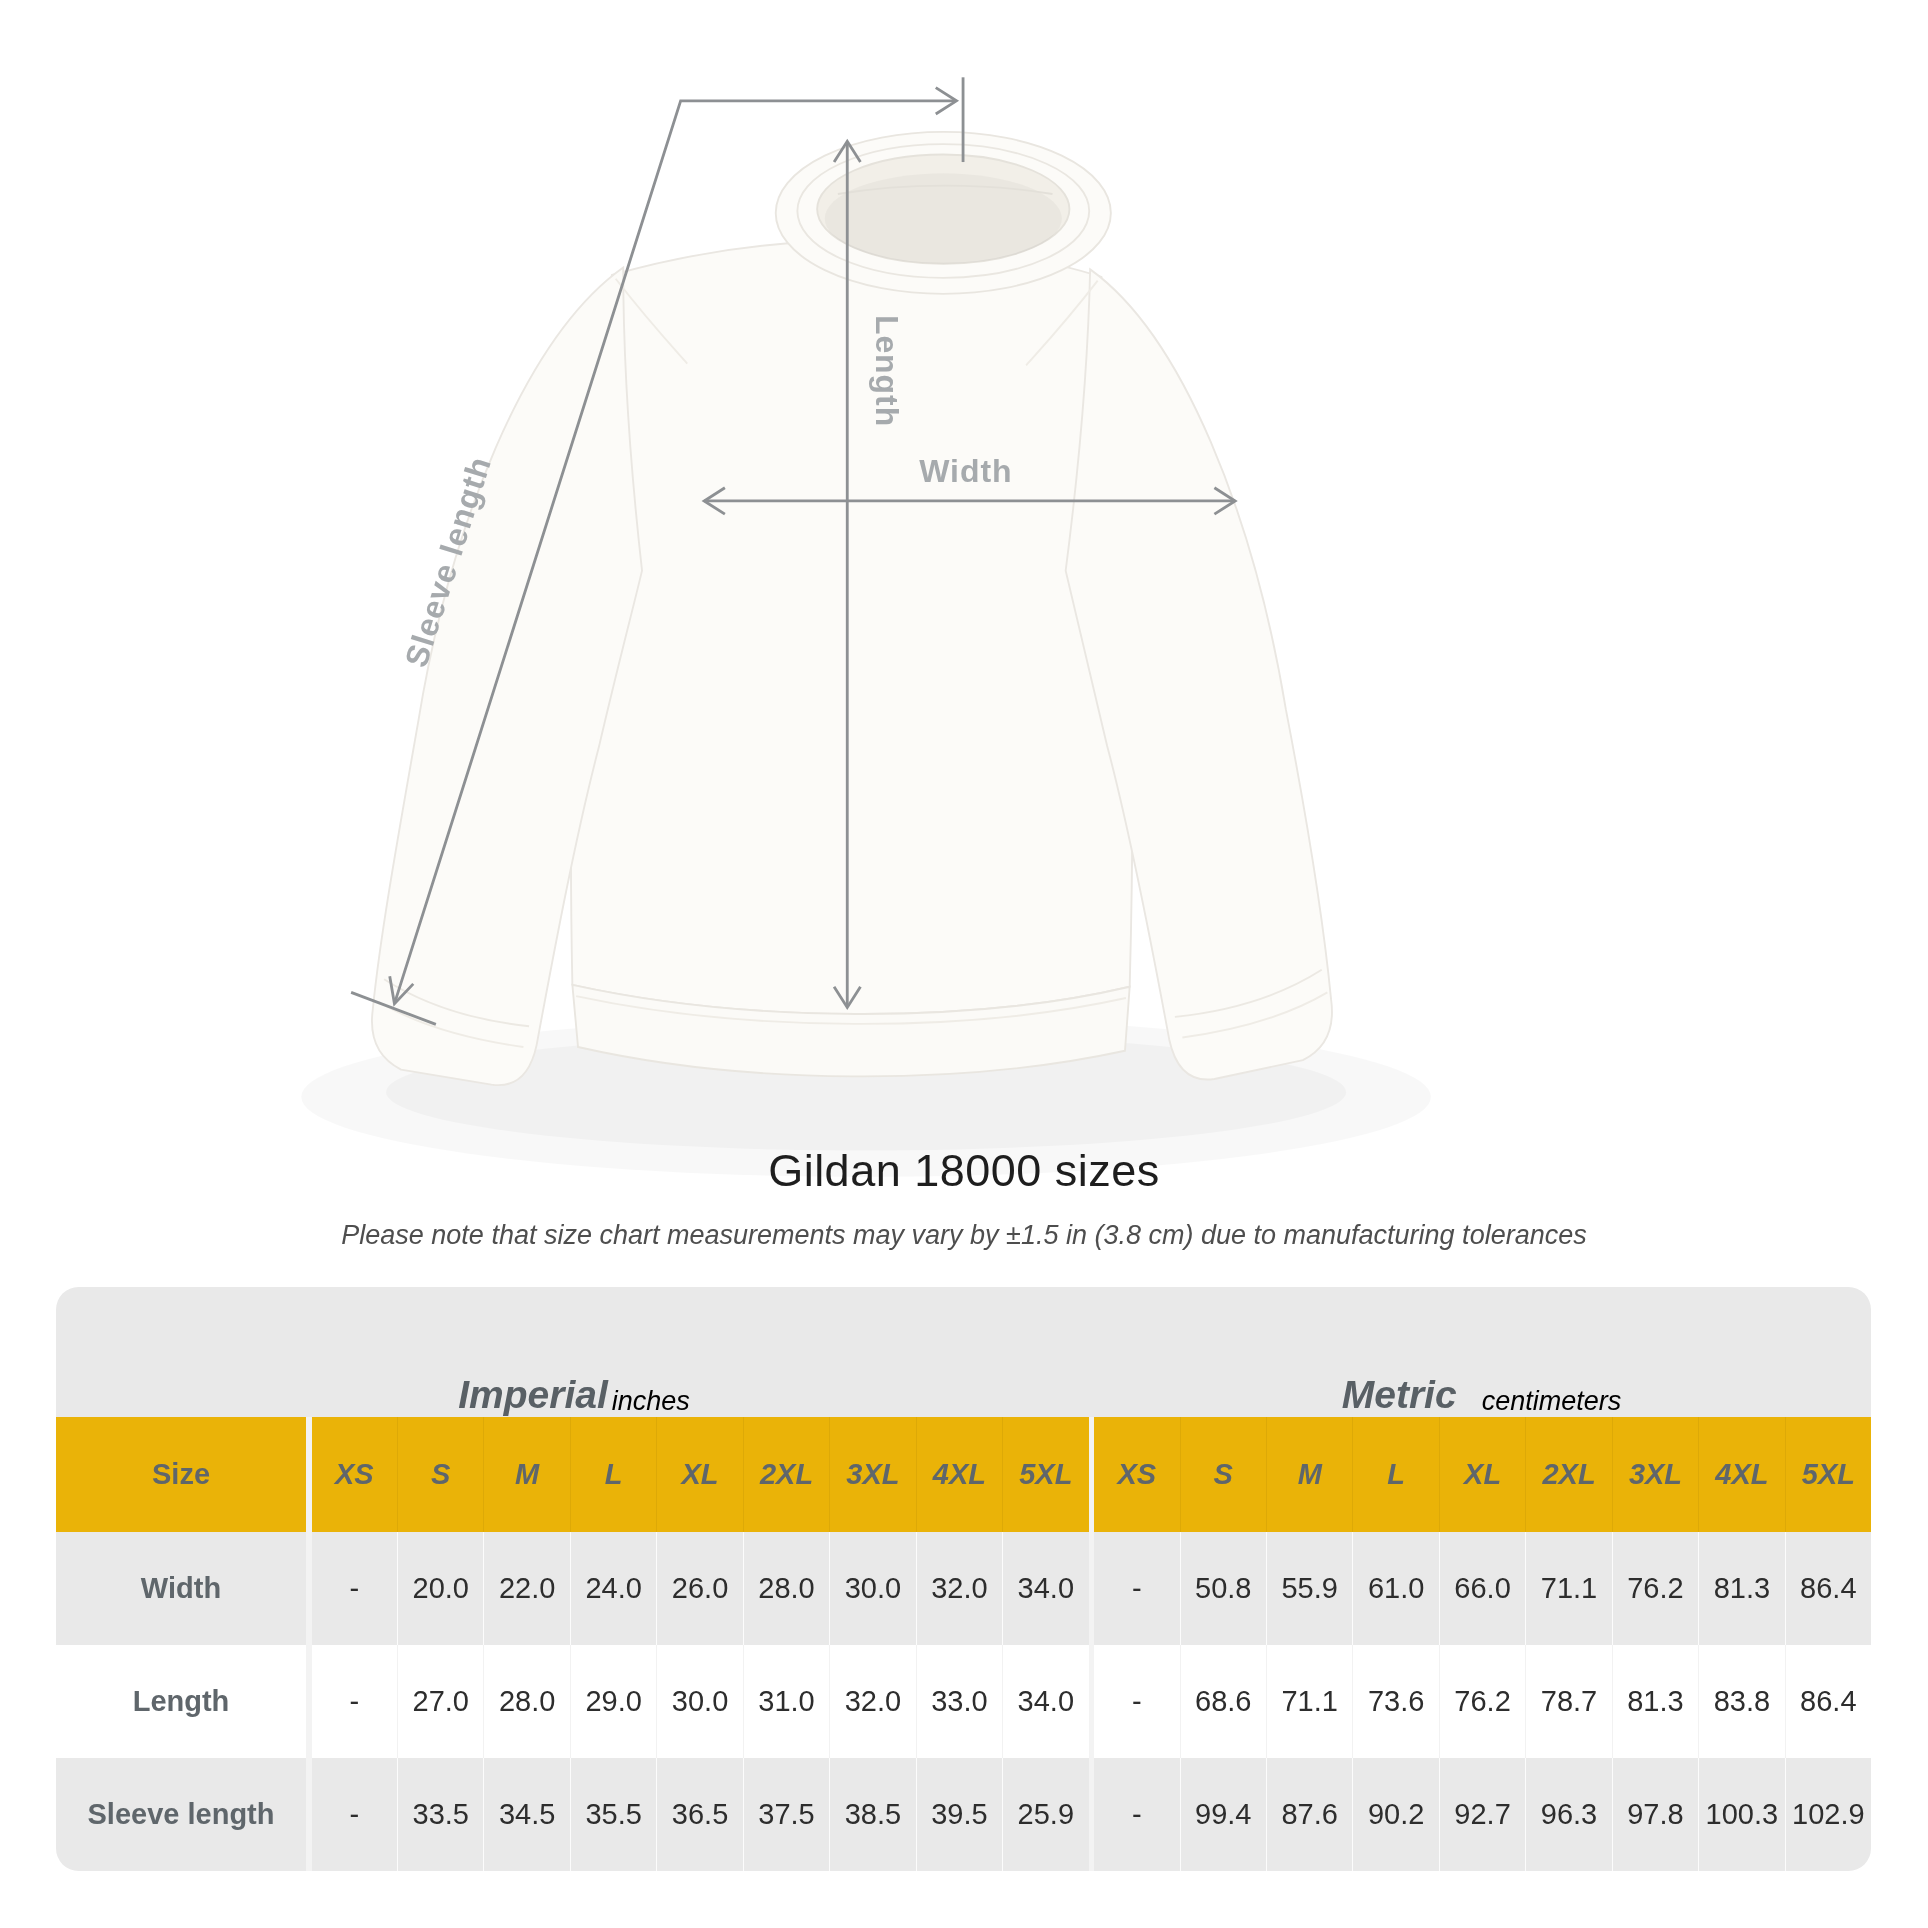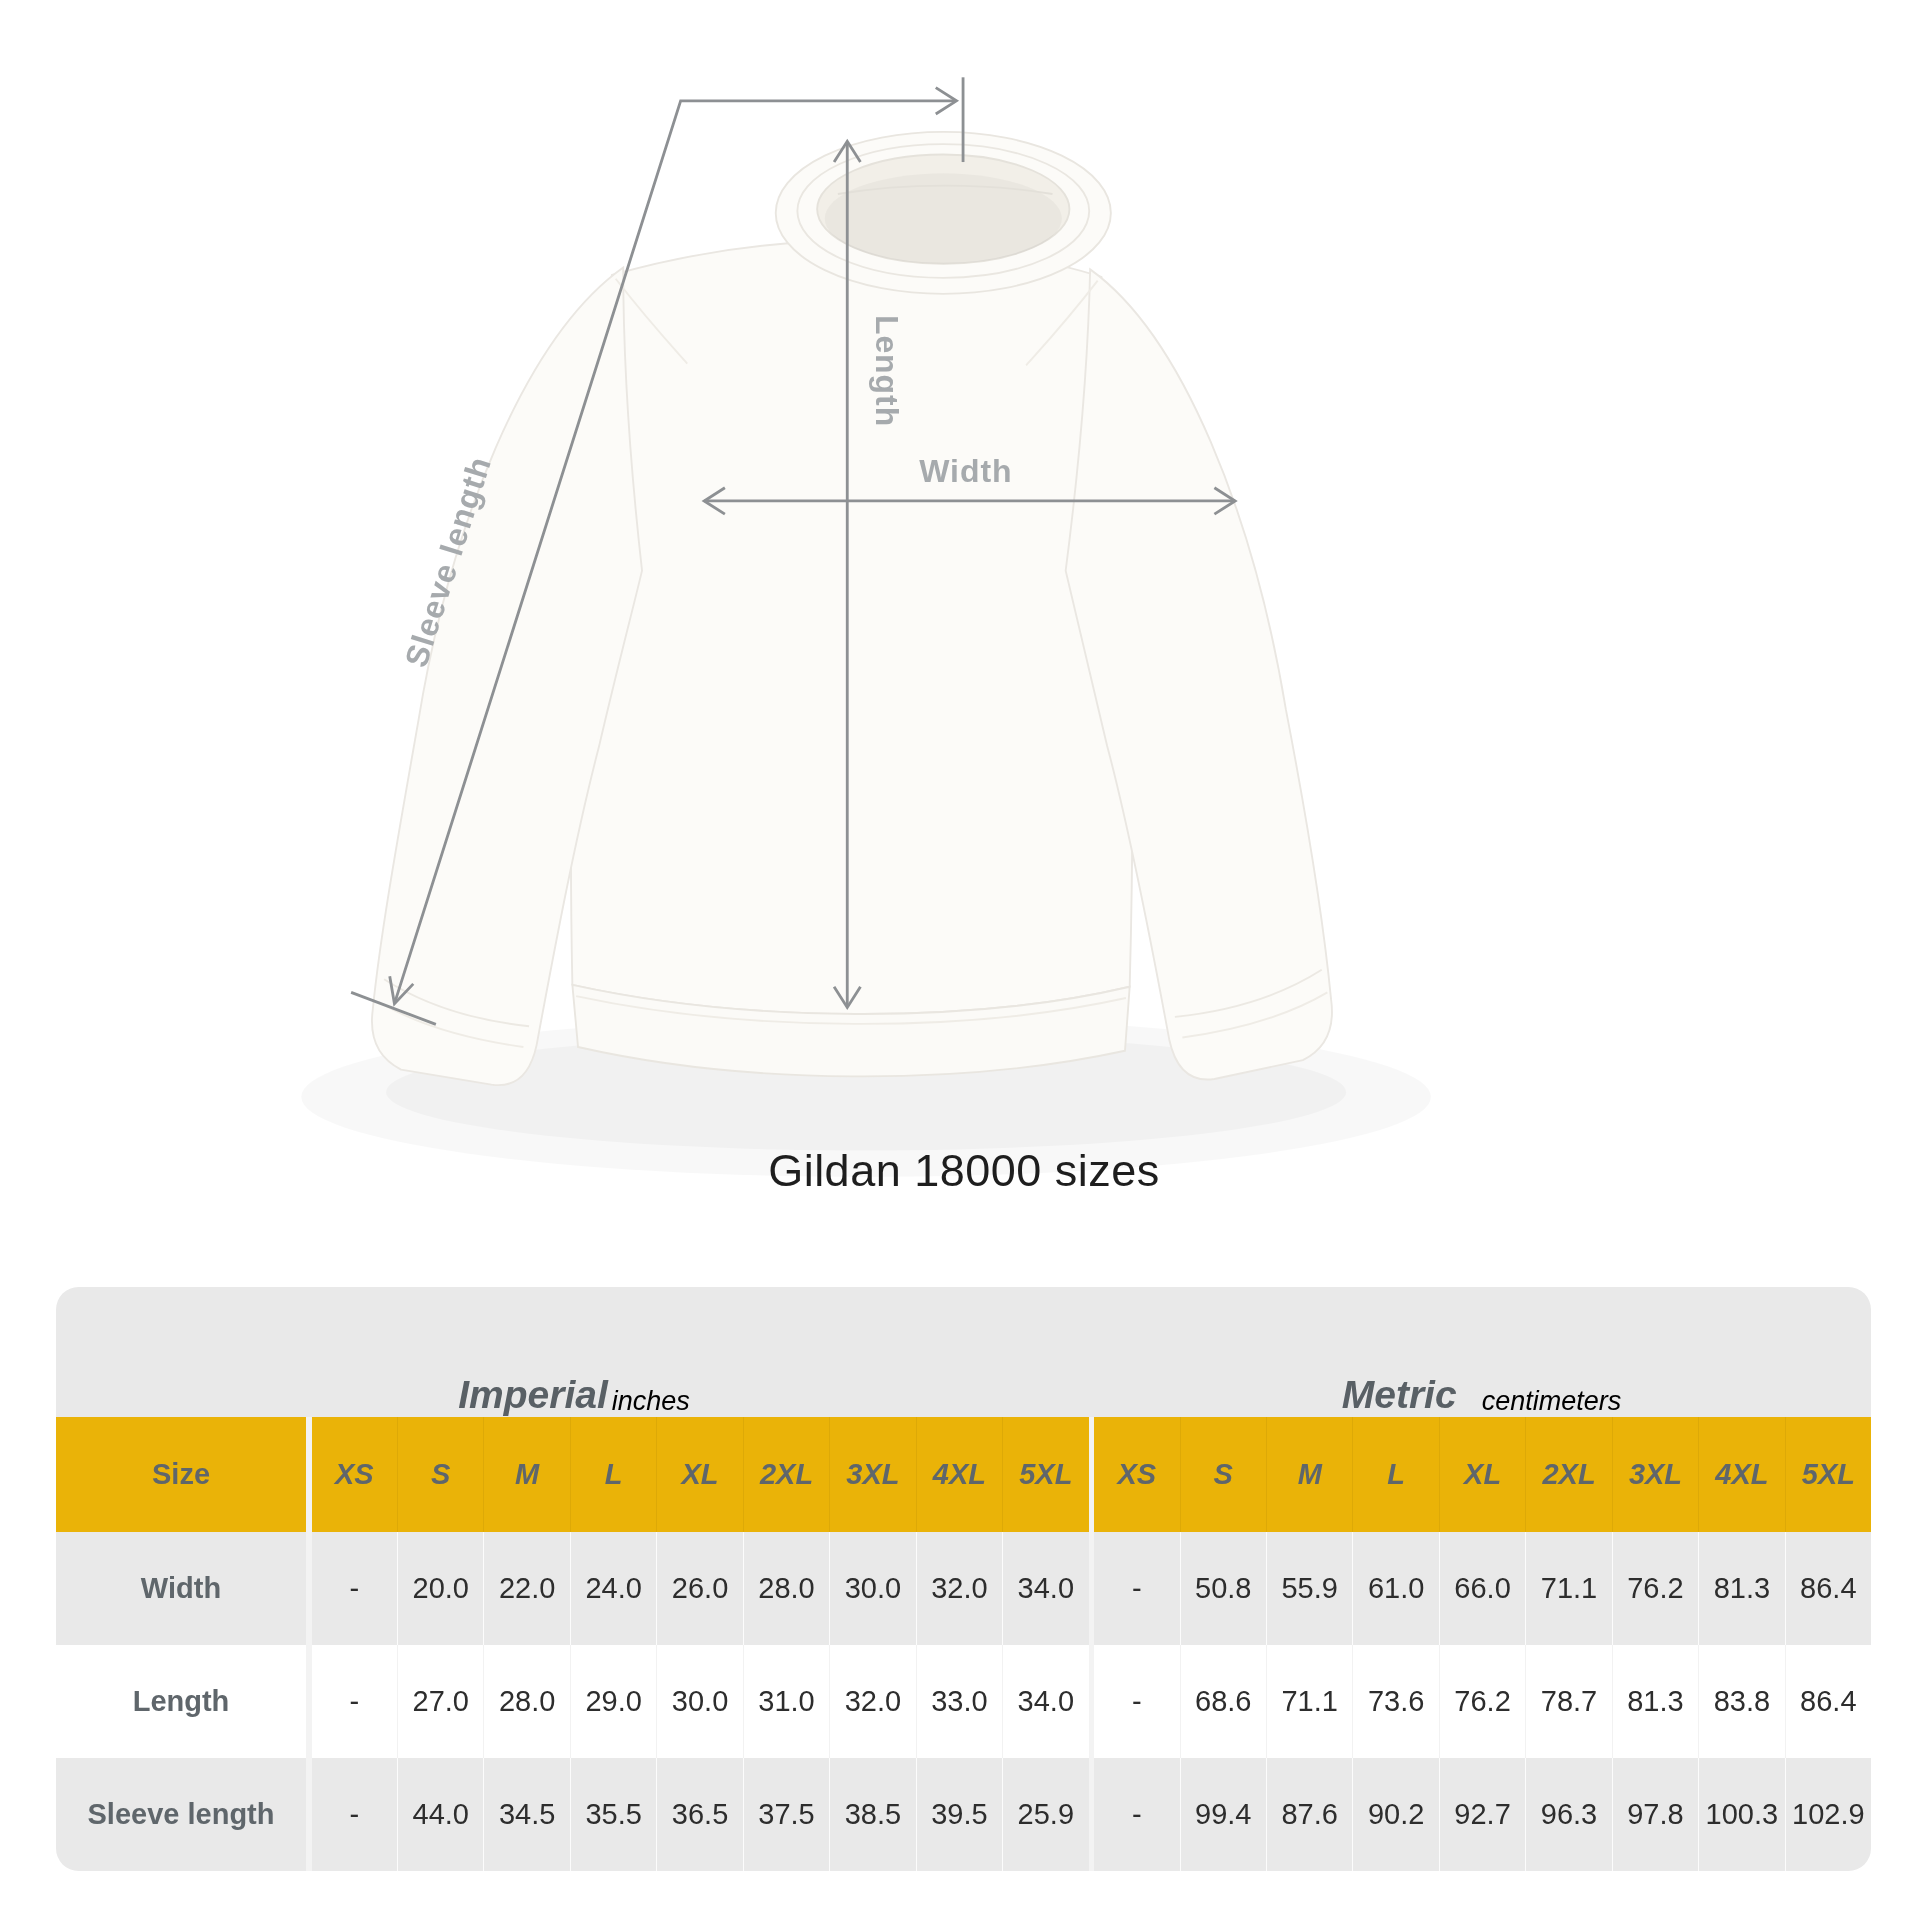--- a/index.html
+++ b/index.html
@@ -99,20 +99,21 @@
       <path class="meas-line" d="M 1014,107 L 723,107 L 419,1066"></path>
       <path class="meas-line" d="M 994,93 L 1016,107 L 994,121"></path>
       <path class="meas-line" d="M 439,1045 L 419,1066 L 414,1037"></path>
       <line class="meas-line" x1="1023" y1="82" x2="1023" y2="172"></line>
       <line class="meas-line" x1="373" y1="1054" x2="463" y2="1088"></line>
       <text class="meas-label" transform="translate(487 600) rotate(-72.5)" text-anchor="middle">Sleeve length</text>
     </g>
   </svg>
 
   <div class="chart-title">Gildan 18000 sizes</div>
+  <div class="chart-note">Please note that size chart measurements may vary by ±1.5 in (3.8 cm) due to manufacturing tolerances</div>
 
   <div class="sizetable">
     <div class="unitband">
       <div class="unitcell imp">
         <div class="uname">Imperial</div>
         <div class="usub">inches</div>
       </div>
       <div class="unitcell met">
         <div class="uname">Metric</div>
         <div class="usub">centimeters</div>
@@ -185,21 +186,21 @@
           <div class="cell dcol val">76.2</div>
           <div class="cell dcol val">78.7</div>
           <div class="cell dcol val">81.3</div>
           <div class="cell dcol val">83.8</div>
           <div class="cell dcol val">86.4</div>
         </div>
         <div class="trow row-shaded">
           <div class="cell labcol">Sleeve length</div>
           <div class="gap"></div>
           <div class="cell dcol val">-</div>
-          <div class="cell dcol val">44.0</div>
+          <div class="cell dcol val">33.5</div>
           <div class="cell dcol val">34.5</div>
           <div class="cell dcol val">35.5</div>
           <div class="cell dcol val">36.5</div>
           <div class="cell dcol val">37.5</div>
           <div class="cell dcol val">38.5</div>
           <div class="cell dcol val">39.5</div>
           <div class="cell dcol val">25.9</div>
           <div class="gap"></div>
           <div class="cell dcol val">-</div>
           <div class="cell dcol val">99.4</div>

